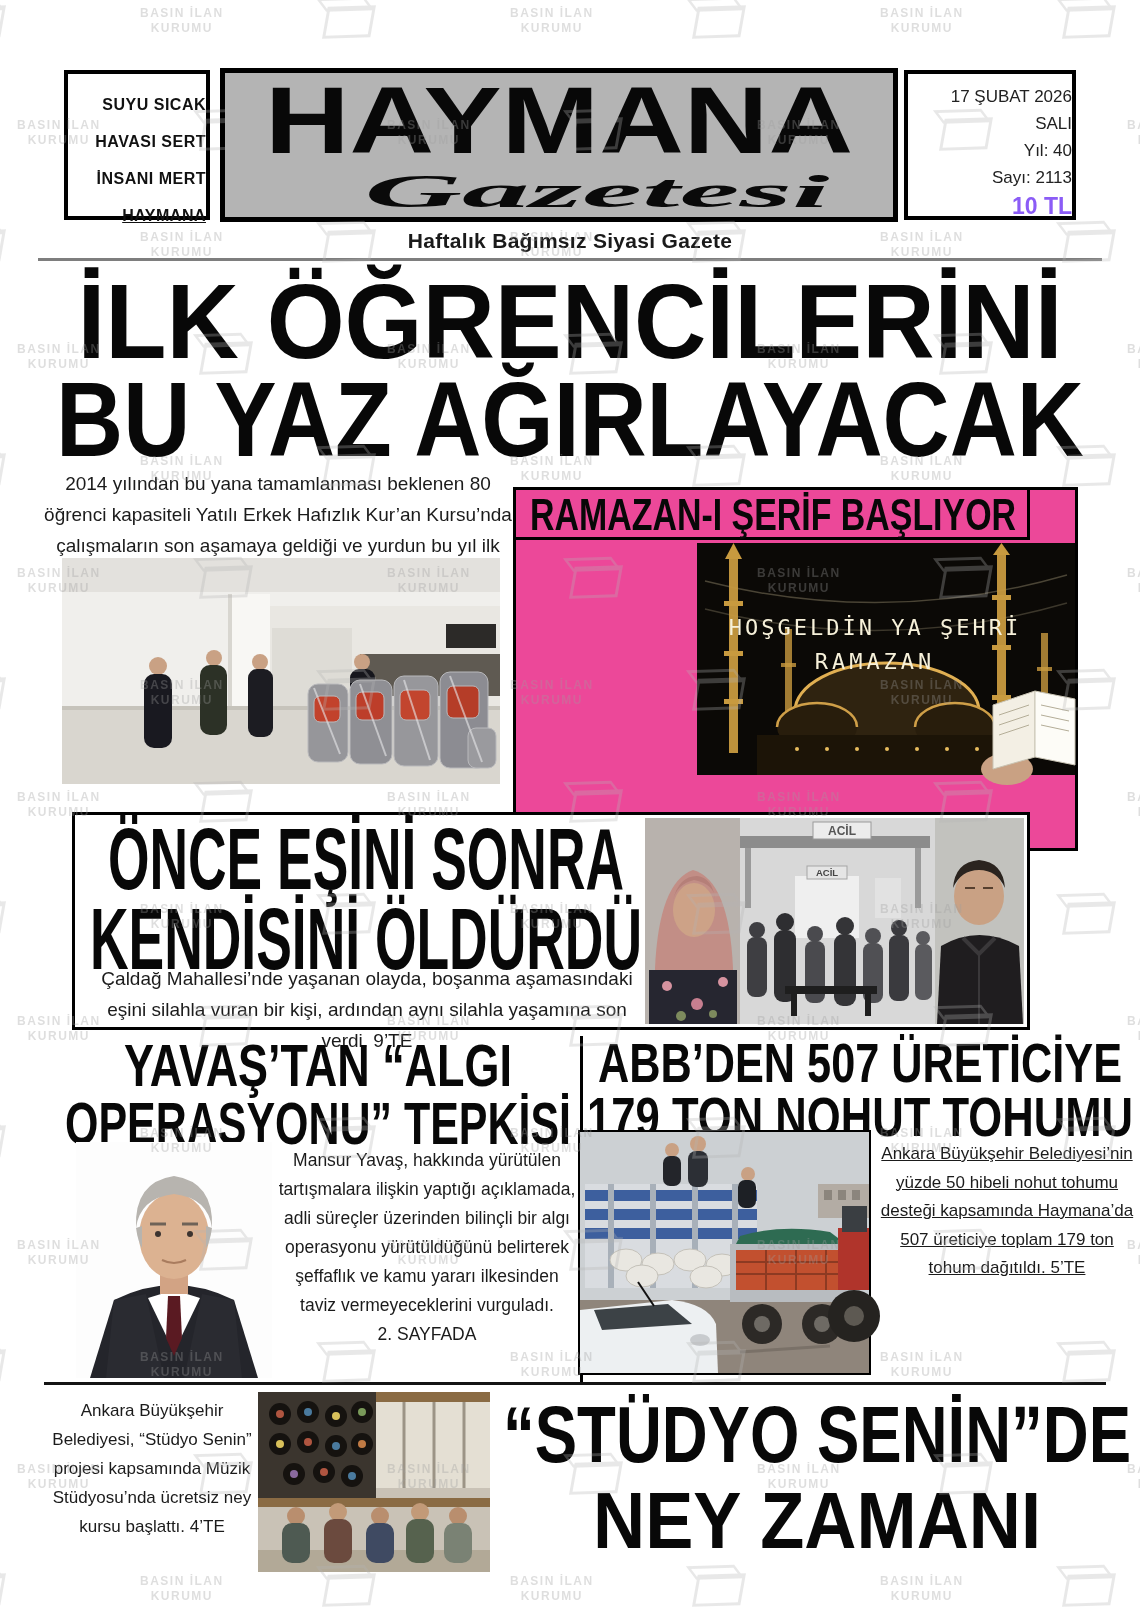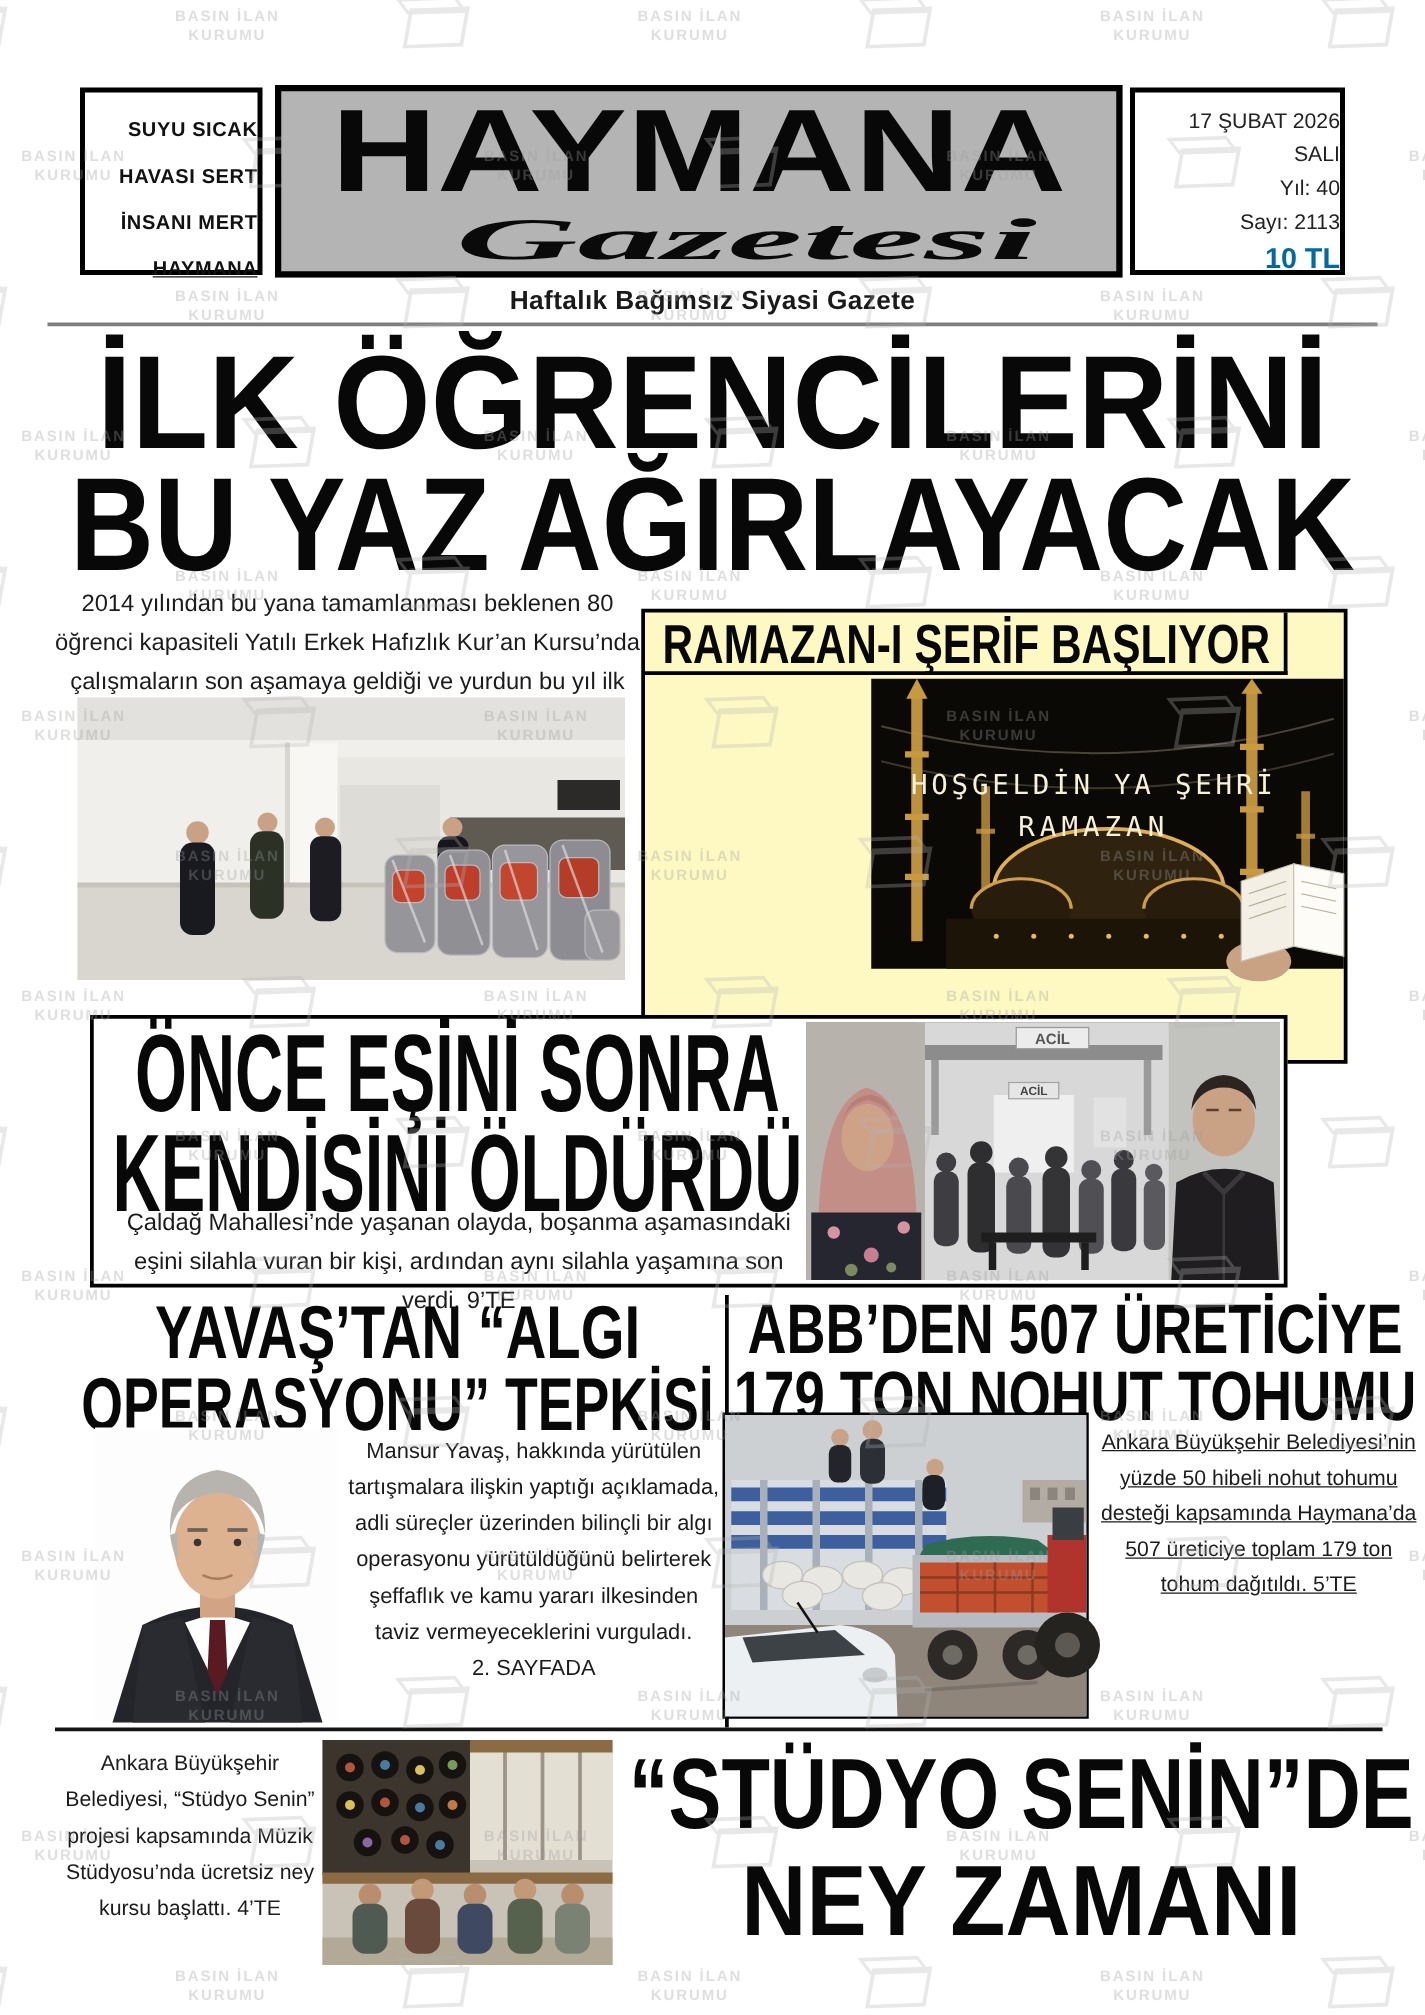--- a/index.html
+++ b/index.html
@@ -6,21 +6,21 @@
   .page{position:relative;width:1140px;height:1612px;background:#fff;overflow:hidden;
         font-family:"Liberation Sans",sans-serif;color:#111;}
   .abs{position:absolute;box-sizing:border-box;}
   .bx{border:4px solid #000;background:#fff;text-align:right;}
   svg{display:block;overflow:visible;}
   .hl{font-family:"Liberation Sans",sans-serif;font-weight:bold;fill:#080808;}
   .body-text{font-weight:400;color:#1b1b1b;text-align:center;}
   .motto-line{font-size:16px;font-weight:bold;line-height:37px;letter-spacing:.5px;}
   .motto-city{text-decoration:underline;}
   .issue-line{font-size:17px;line-height:27px;color:#222;}
-  .issue-price{font-size:23px;font-weight:bold;line-height:30px;color:#0369a1;}
+  .issue-price{font-size:23px;font-weight:bold;line-height:30px;color:#8b5cf6;}
   .tagline{width:1140px;text-align:center;font-size:21px;font-weight:bold;color:#1a1a1a;letter-spacing:.3px;}
   .rule{background:#7e7e7e;}
   .rule-dark{background:#141414;}
   
   .wm-layer{position:absolute;inset:0;pointer-events:none;z-index:40;}
   .wm-text{position:absolute;white-space:pre;text-align:center;font:bold 12px "Liberation Sans",sans-serif;
            letter-spacing:1.5px;color:#9e9e9e;opacity:.33;line-height:15px;}
   .wm-cube{position:absolute;width:42px;height:26px;border:3px solid #b5b5b5;opacity:.30;
            transform:skewX(-12deg) rotate(-2deg);}
   .wm-cube::before{content:"";position:absolute;left:-10px;top:-12px;width:42px;height:8px;
@@ -98,21 +98,21 @@
       <rect x="406" y="170" width="28" height="40" rx="8" fill="#9a9a9e"></rect>
     </g>
     <g stroke="#e8e8ea" stroke-width="2" opacity=".6">
       <line x1="252" y1="130" x2="278" y2="196"></line>
         <line x1="298" y1="126" x2="324" y2="198"></line>
       <line x1="342" y1="122" x2="368" y2="202"></line>
         <line x1="388" y1="118" x2="420" y2="204"></line>
     </g>
   </svg>
 
-  <div class="abs" style="left:513px;top:487px;width:565px;height:364px;border:3px solid #000;background:#fef9c3;padding-left:12px;">
+  <div class="abs" style="left:513px;top:487px;width:565px;height:364px;border:3px solid #000;background:#ec4899;padding-left:12px;">
     <div class="abs" style="left:0;top:0;width:514px;height:50px;border-right:3px solid #000;border-bottom:3px solid #000;">
       <svg width="514" height="50" viewBox="0 0 514 50">
         <text class="hl" x="257" y="40" font-size="44" text-anchor="middle" textLength="486" lengthAdjust="spacingAndGlyphs">RAMAZAN-I ŞERİF BAŞLIYOR</text>
       </svg>
     </div>
     <svg class="abs" style="left:181px;top:53px;" width="378" height="232" viewBox="0 0 378 232">
       <rect width="378" height="232" fill="#0b0906"></rect>
 
       <path d="M8,38 Q189,84 370,32" stroke="#4a4435" fill="none" stroke-width="1.5"></path>
       <path d="M8,66 Q189,112 370,60" stroke="#3c372b" fill="none" stroke-width="1.5"></path>

